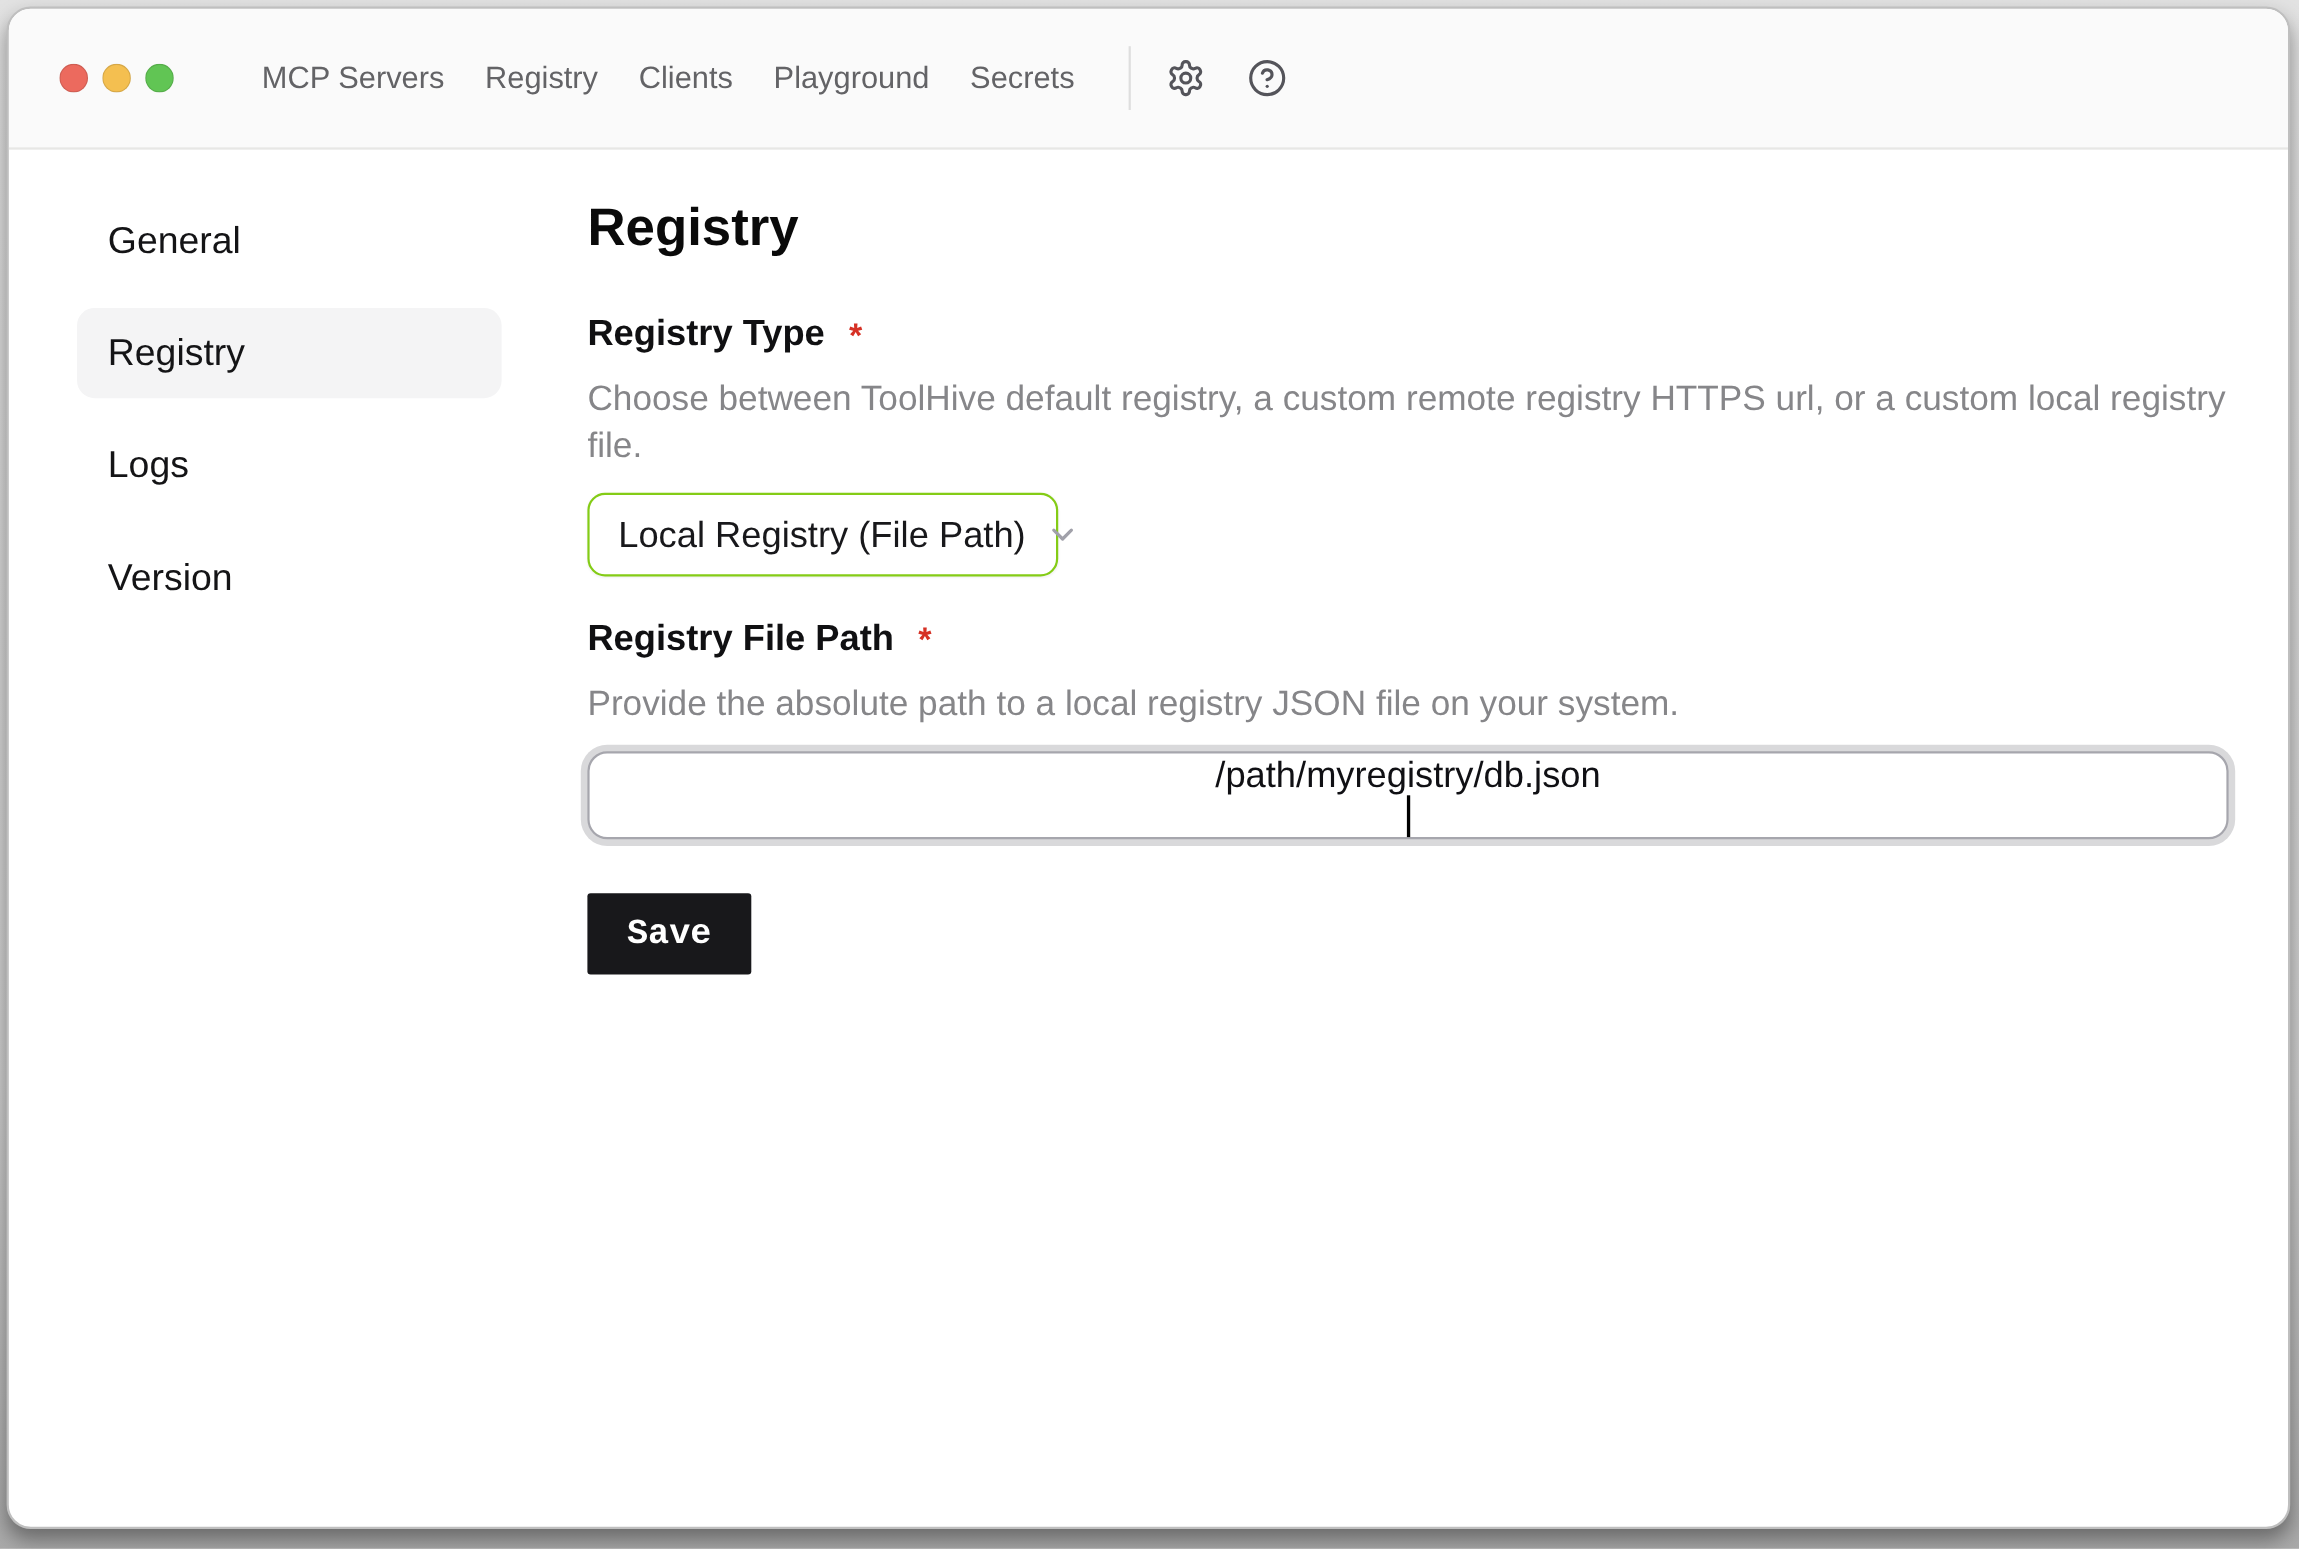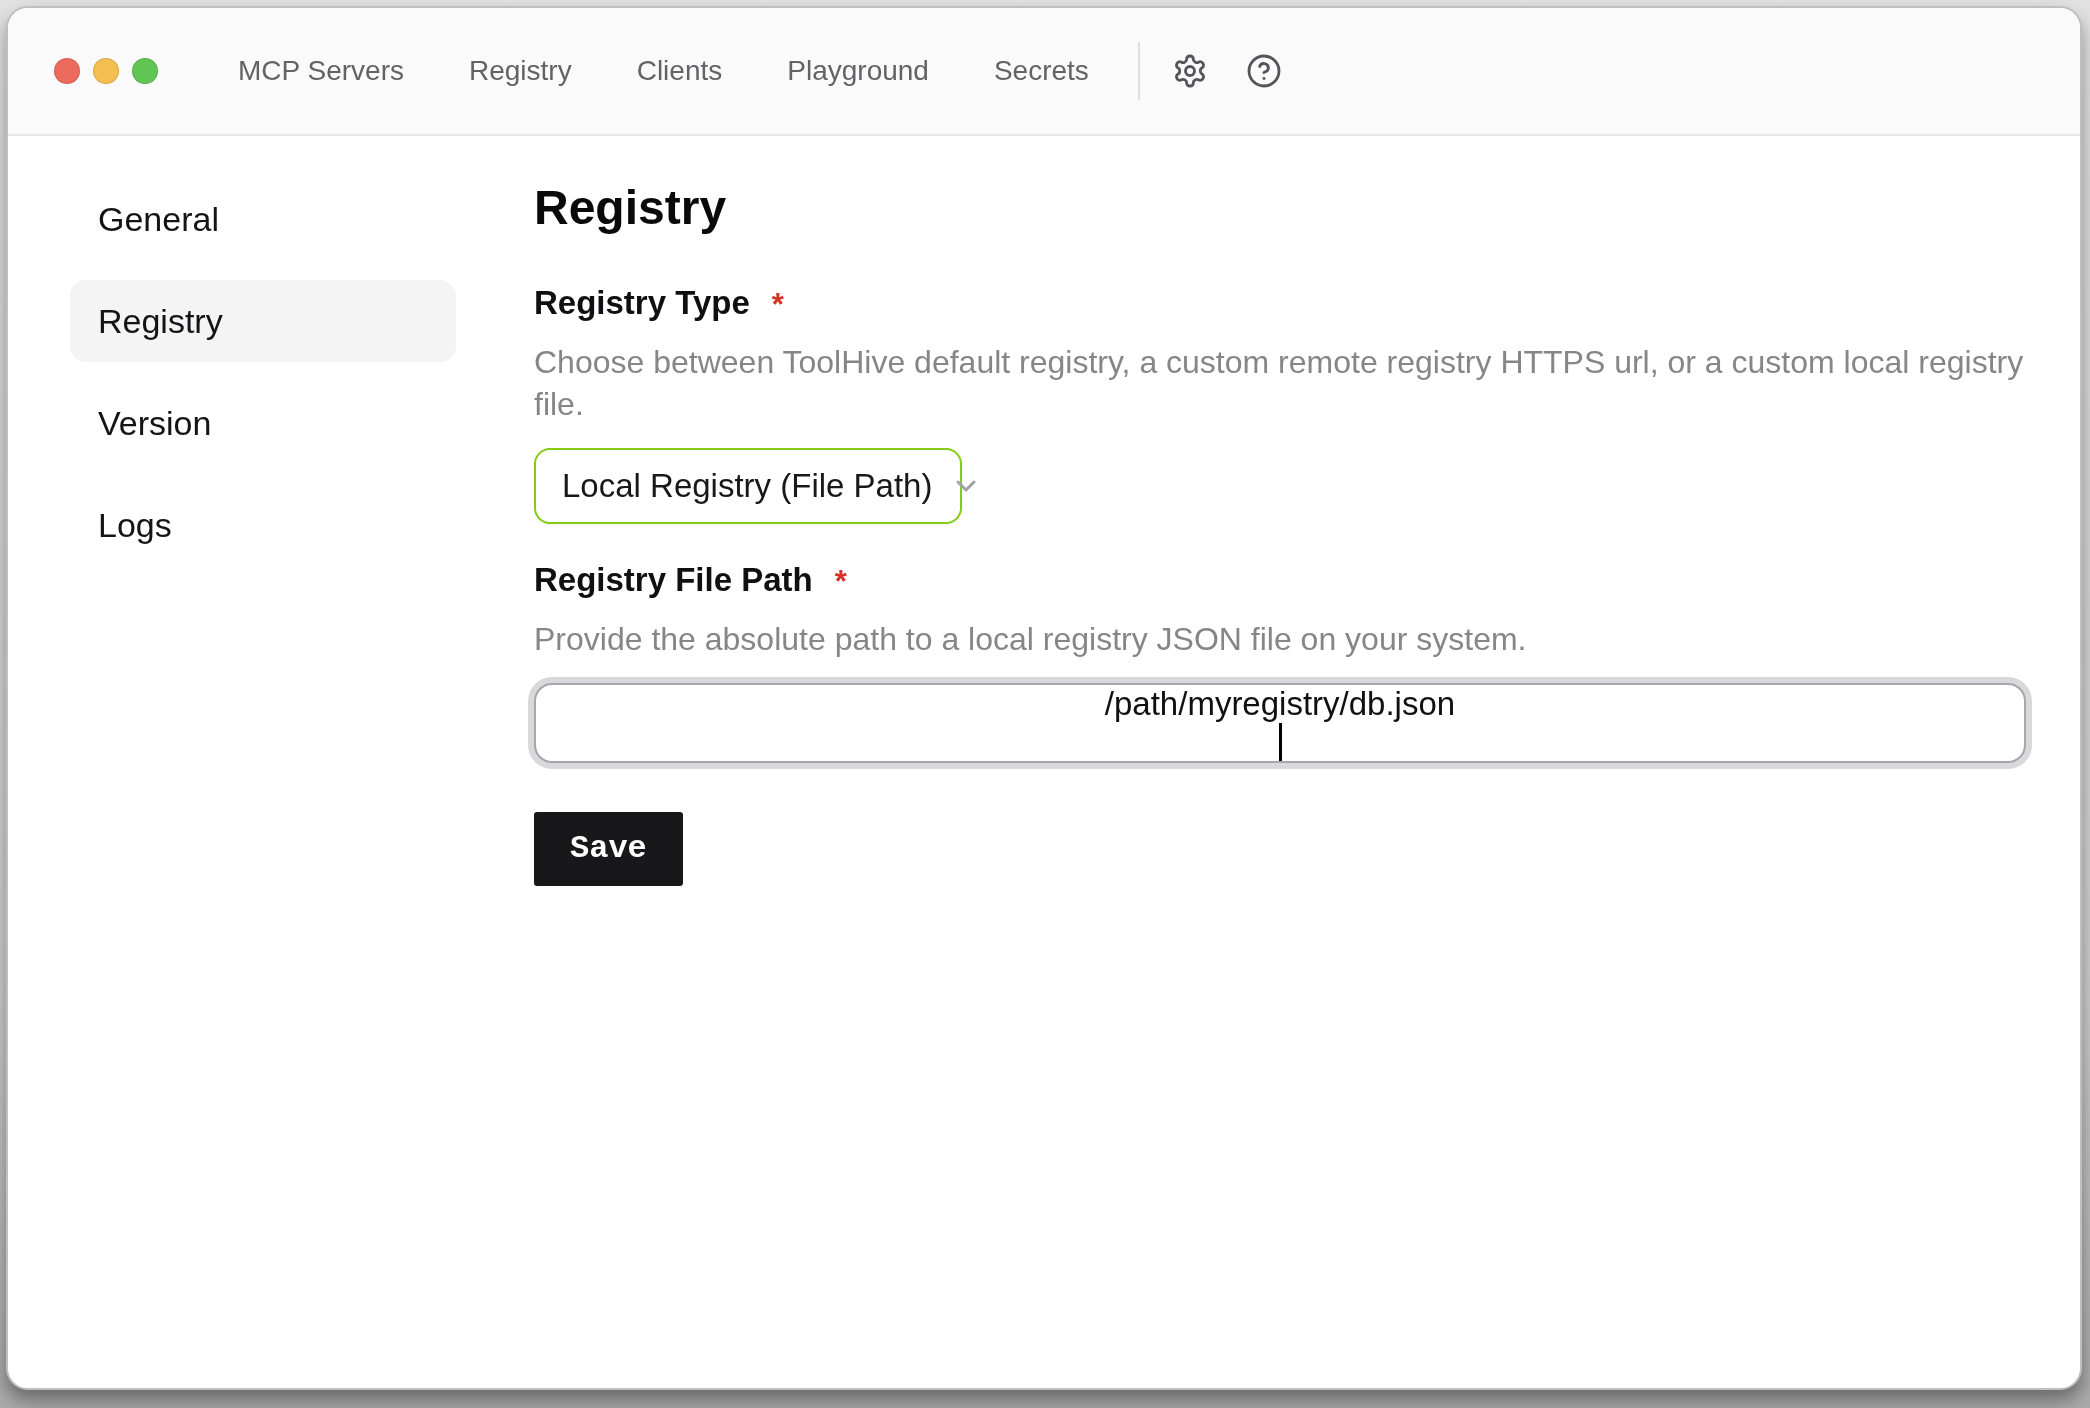--- a/index.html
+++ b/index.html
@@ -23,21 +23,21 @@
   
   .titlebar{
     height:128px;flex:0 0 128px;background:#fafafa;border-bottom:2px solid #e7e7e5;
     display:flex;align-items:center;padding:0 40px 0 46px;
   }
   .lights{display:flex;gap:13px;align-items:center;}
   .light{width:26px;height:26px;border-radius:50%;border:1px solid rgba(0,0,0,0.12);}
   .light.red{background:var(--traffic-red);}
   .light.yellow{background:var(--traffic-yellow);}
   .light.green{background:var(--traffic-green);}
-  .nav{display:flex;gap:65px;margin-left:80px;align-items:center;}
+  .nav{display:flex;gap:37px;margin-left:80px;align-items:center;}
   .nav-item{font-size:28px;color:var(--nav-text);cursor:default;white-space:nowrap;}
   .tb-divider{width:2px;height:58px;background:#dedede;margin-left:49px;}
   .icon-btn{
     width:48px;height:48px;margin-left:26px;border:none;background:transparent;
     display:flex;align-items:center;justify-content:center;padding:0;cursor:pointer;
   }
   .icon-btn svg{width:36px;height:36px;stroke:var(--icon-gray);fill:none;
     stroke-width:1.9;stroke-linecap:round;stroke-linejoin:round;}
   
   .page{flex:1;overflow:hidden;}
@@ -127,24 +127,24 @@
 
     <div class="content">
       <aside class="side">
         <div class="side-item">
           <span>General</span>
         </div>
         <div class="side-item active">
           <span>Registry</span>
         </div>
         <div class="side-item">
-          <span>Version</span>
+          <span>Logs</span>
         </div>
         <div class="side-item">
-          <span>Logs</span>
+          <span>Version</span>
         </div>
       </aside>
 
       <section class="panel">
         <h2 class="section-title">Registry</h2>
 
         <div class="field-1">
           <div class="label-row">
             <span class="field-label">Registry Type</span>
             <span class="req">*</span>

